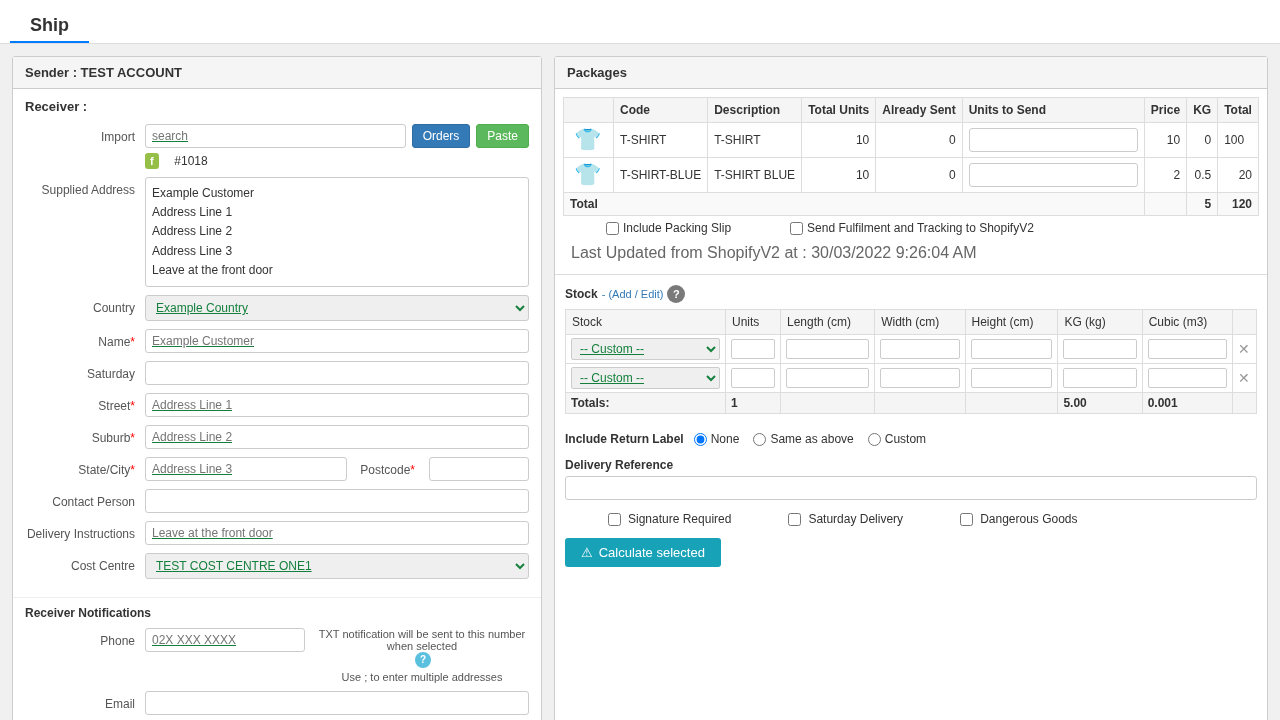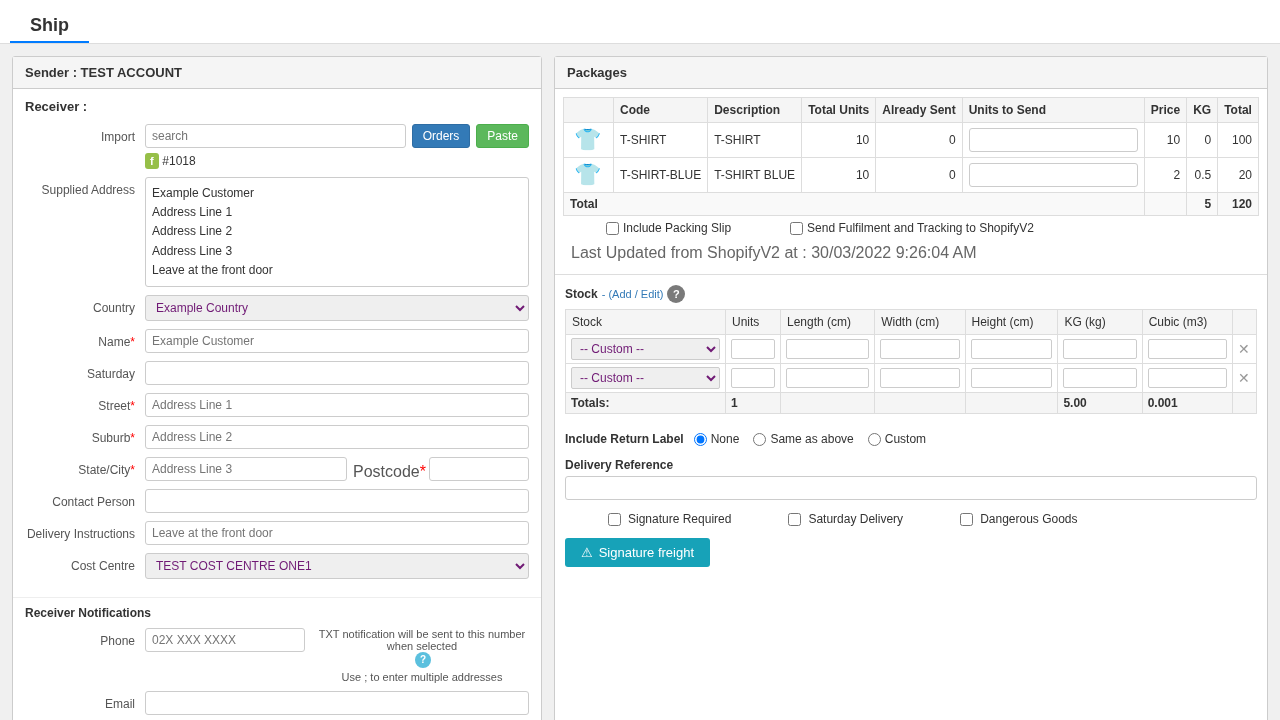--- a/index.html
+++ b/index.html
@@ -15,36 +15,36 @@
 
     .panel-header { background: #f5f5f5; border-bottom: 1px solid #ccc; padding: 8px 12px; font-weight: bold; font-size: 13px; }
 
     .form-section { padding: 10px 12px; }
 
     .form-row { display: flex; align-items: flex-start; margin-bottom: 8px; }
     .form-label { width: 120px; font-size: 12px; text-align: right; padding-right: 10px; padding-top: 6px; flex-shrink: 0; color: #555; }
     .form-control { flex: 1; }
 
     input[type="text"], input[type="email"], select, textarea {
-      width: 100%; padding: 4px 6px; border: 1px solid #ccc; border-radius: 3px; font-size: 12px; color: #701a75;
+      width: 100%; padding: 4px 6px; border: 1px solid #ccc; border-radius: 3px; font-size: 12px; color: #15803d; text-decoration: underline;
     }
 
     .import-row { display: flex; gap: 6px; align-items: center; }
     .import-row input { flex: 1; }
     .btn-sm { padding: 4px 10px; font-size: 12px; border: 1px solid #ccc; border-radius: 3px; cursor: pointer; background: #f5f5f5; }
     .btn-primary { background: #337ab7; color: #fff; border-color: #2e6da4; }
     .btn-success { background: #5cb85c; color: #fff; border-color: #4cae4c; }
 
     .shopify-badge { background: #96bf48; color: #fff; padding: 2px 5px; border-radius: 3px; font-size: 11px; font-weight: bold; display: inline-block; }
 
     .address-box { border: 1px solid #ccc; border-radius: 3px; padding: 6px; font-size: 12px; line-height: 1.6; background: #fff; }
 
     .state-postcode { display: flex; gap: 6px; }
     .state-postcode .state-field { flex: 1; }
-    .state-postcode .postcode-label { width: 70px; font-size: 16px; text-align: right; padding-right: 8px; padding-top: 6px; flex-shrink: 0; color: #555; }
+    .state-postcode .postcode-label { width: 70px; font-size: 12px; text-align: right; padding-right: 8px; padding-top: 6px; flex-shrink: 0; color: #555; }
     .state-postcode .postcode-field { width: 100px; }
 
     .notifications-section { padding: 8px 12px; border-top: 1px solid #eee; }
     .notifications-title { font-weight: bold; font-size: 12px; margin-bottom: 8px; }
     .checkbox-item { display: flex; align-items: center; gap: 4px; margin-left: 43px; }
 
     
     .packages-table { width: 100%; border-collapse: collapse; font-size: 12px; }
     .packages-table th { background: #f5f5f5; border: 1px solid #ddd; padding: 5px 6px; text-align: left; font-weight: bold; }
     .packages-table td { border: 1px solid #ddd; padding: 4px 6px; }
@@ -100,21 +100,21 @@
       <div class="form-row">
         <div class="form-label">Import</div>
         <div class="form-control">
           <div class="import-row">
             <input type="text" placeholder="search" style="">
             <button class="btn-sm btn-primary">Orders</button>
             <button class="btn-sm btn-success">Paste</button>
           </div>
           <div style="margin-top:5px;">
             <span class="shopify-badge">f</span>
-            <span style="font-size:12px; margin-left:0;">#1018</span>
+            <span style="font-size:12px; margin-left:12px;">#1018</span>
           </div>
         </div>
       </div>
 
       <div class="form-row">
         <div class="form-label">Supplied Address</div>
         <div class="form-control">
           <div class="address-box">
             <div>Example Customer</div>
             <div>Address Line 1</div>
@@ -249,21 +249,21 @@
             </td>
             <td>T-SHIRT</td>
             <td>T-SHIRT</td>
             <td style="text-align:right;">10</td>
             <td style="text-align:right;">0</td>
             <td style="text-align:center;">
               <input type="text" class="units-input" style="">
             </td>
             <td style="text-align:right;">10</td>
             <td style="text-align:right;">0</td>
-            <td style="text-align:right;">100</td>
+            <td style="">100</td>
           </tr>
           <tr>
             <td style="text-align:center;">
               <span style="font-size:22px; color:#5b9bd5;">👕</span>
             </td>
             <td>T-SHIRT-BLUE</td>
             <td>T-SHIRT BLUE</td>
             <td style="text-align:right;">10</td>
             <td style="text-align:right;">0</td>
             <td style="text-align:center;">
@@ -382,16 +382,16 @@
         <span>Saturday Delivery</span>
       </label>
       <label class="checkbox-item">
         <input type="checkbox" style="">
         <span>Dangerous Goods</span>
       </label>
     </div>
 
     <button class="calculate-btn">
       <span>⚠</span>
-      <span>Signature freight</span>
+      <span>Calculate selected</span>
     </button>
   </div>
 </div>
 
 </body></html>

